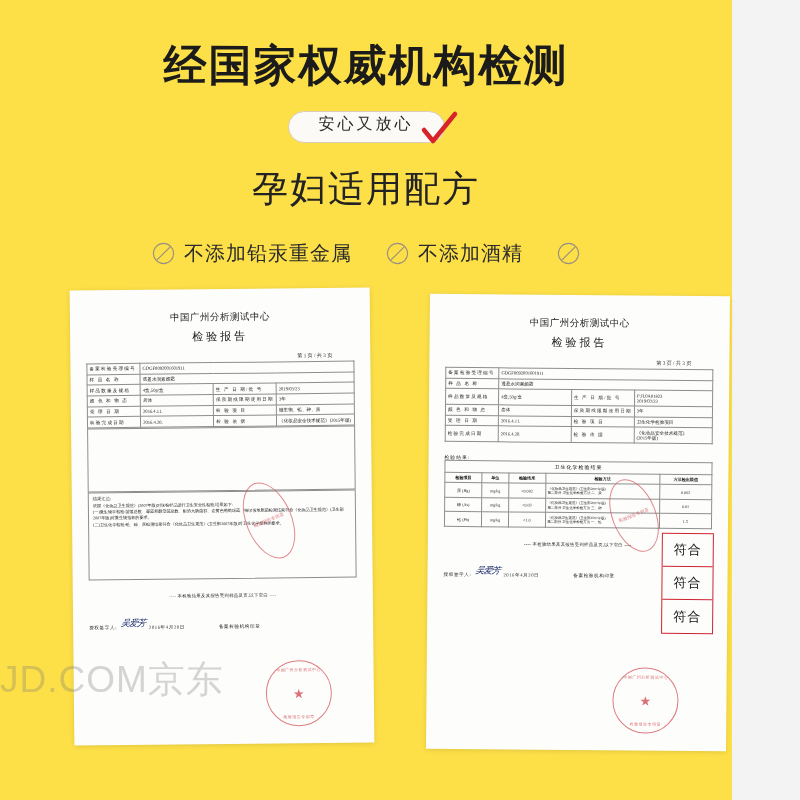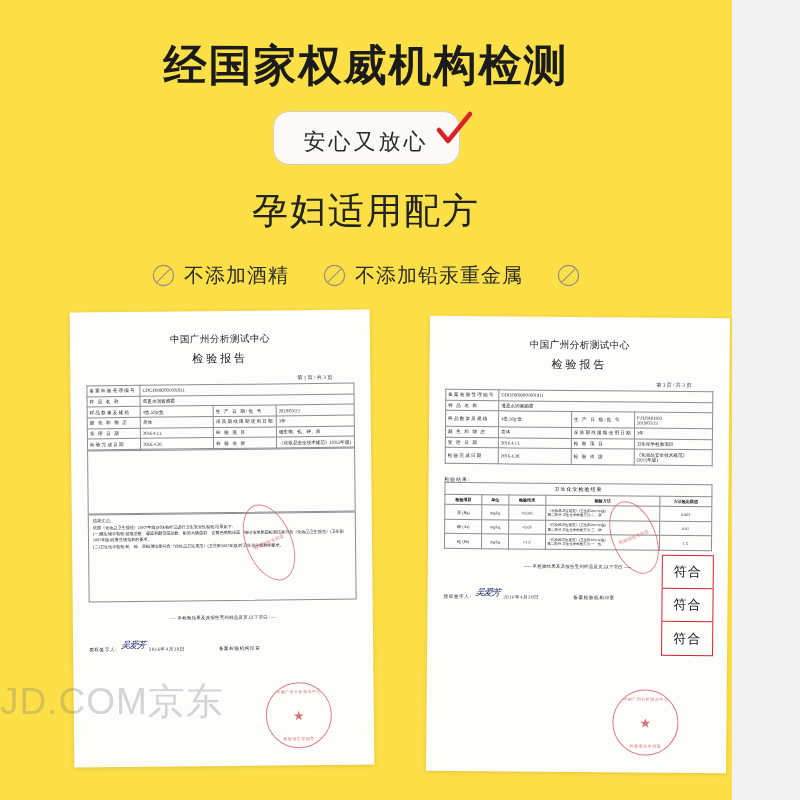--- a/index.html
+++ b/index.html
@@ -33,22 +33,22 @@
     display: flex;
     justify-content: center;
     align-items: center;
     margin-top: 22px;
     position: relative;
   }
   .badge {
     border: 1px solid #d9cdbb;
     border-radius: 16px;
     background: #fbfaf7;
-    padding: 15px 30px 7px 30px;
-    font-size: 22px;
+    padding: 2px 30px 7px 30px;
+    font-size: 16px;
     color: #2a2a2a;
     letter-spacing: 3px;
     position: relative;
     text-align: right;
   }
   .check {
     position: absolute;
     right: -16px;
     top: -4px;
     width: 42px;
@@ -310,39 +310,39 @@
       <span>安心又放心</span>
       <svg class="check" viewBox="0 0 42 42">
         <path d="M6 22 L15 33 L37 6" fill="none" stroke="#d8232a" stroke-width="4.5" stroke-linecap="round" stroke-linejoin="round"></path>
       </svg>
     </div>
   </div>
 
   <div class="subline">孕妇适用配方</div>
 
   <div class="features">
+    <div class="feature">
+      <svg class="no-circle" viewBox="0 0 24 24">
+        <circle cx="12" cy="12" r="10.5" fill="none" stroke="#9a8f80" stroke-width="1.2"></circle>
+        <line x1="5" y1="19" x2="19" y2="5" stroke="#9a8f80" stroke-width="1.2"></line>
+      </svg>
+      <span class="feature-label">不添加铅汞重金属</span>
+    </div>
     <div class="feature">
       <svg class="no-circle" viewBox="0 0 24 24">
         <circle cx="12" cy="12" r="10.5" fill="none" stroke="#9a8f80" stroke-width="1.2"></circle>
         <line x1="5" y1="19" x2="19" y2="5" stroke="#9a8f80" stroke-width="1.2"></line>
       </svg>
       <span class="feature-label">不添加酒精</span>
     </div>
     <div class="feature">
       <svg class="no-circle" viewBox="0 0 24 24">
         <circle cx="12" cy="12" r="10.5" fill="none" stroke="#9a8f80" stroke-width="1.2"></circle>
         <line x1="5" y1="19" x2="19" y2="5" stroke="#9a8f80" stroke-width="1.2"></line>
       </svg>
-      <span class="feature-label">不添加铅汞重金属</span>
-    </div>
-    <div class="feature">
-      <svg class="no-circle" viewBox="0 0 24 24">
-        <circle cx="12" cy="12" r="10.5" fill="none" stroke="#9a8f80" stroke-width="1.2"></circle>
-        <line x1="5" y1="19" x2="19" y2="5" stroke="#9a8f80" stroke-width="1.2"></line>
-      </svg>
     </div>
   </div>
 
   <div class="docs">
 
     <div class="doc left">
       <div class="doc-inner">
         <div class="doc-title">中国广州分析测试中心</div>
         <div class="doc-title2">检验报告</div>
         <div class="doc-pageno">第 1 页 / 共 3 页</div>

